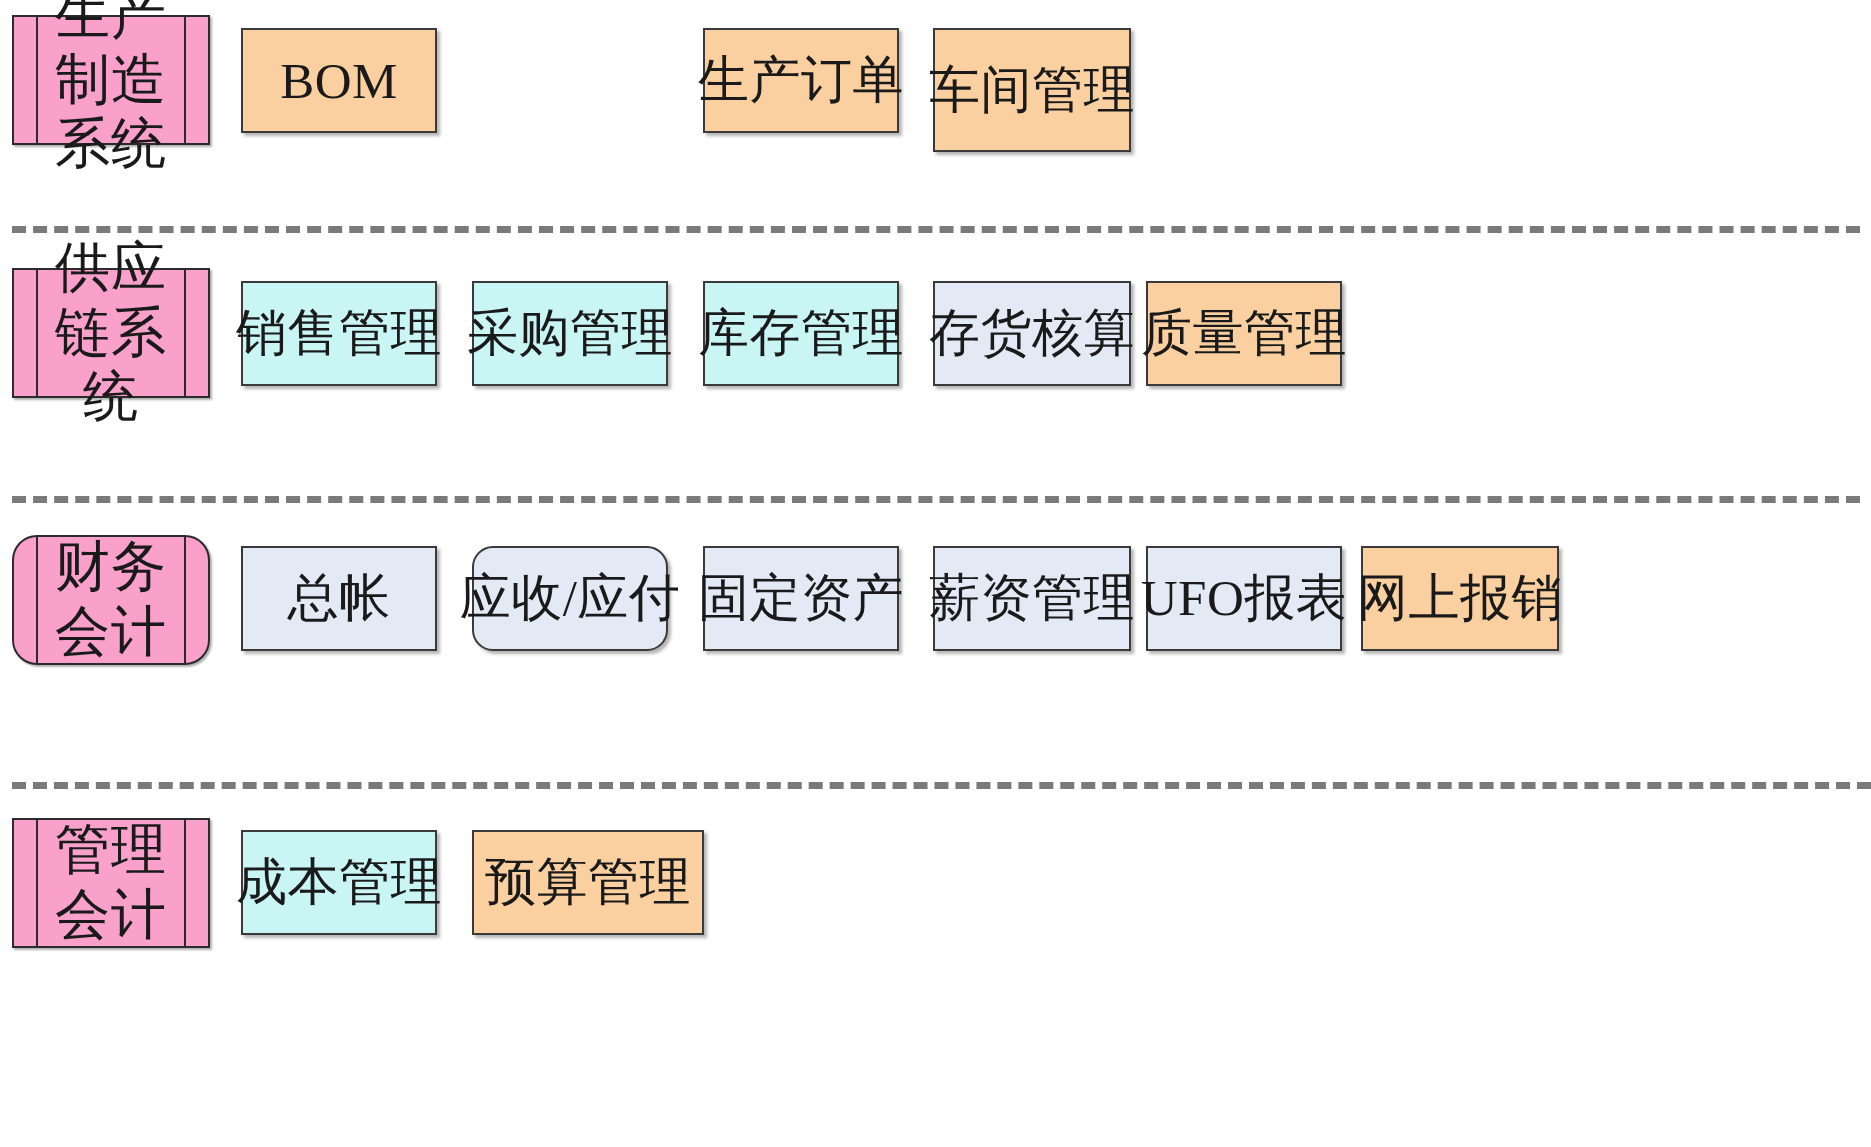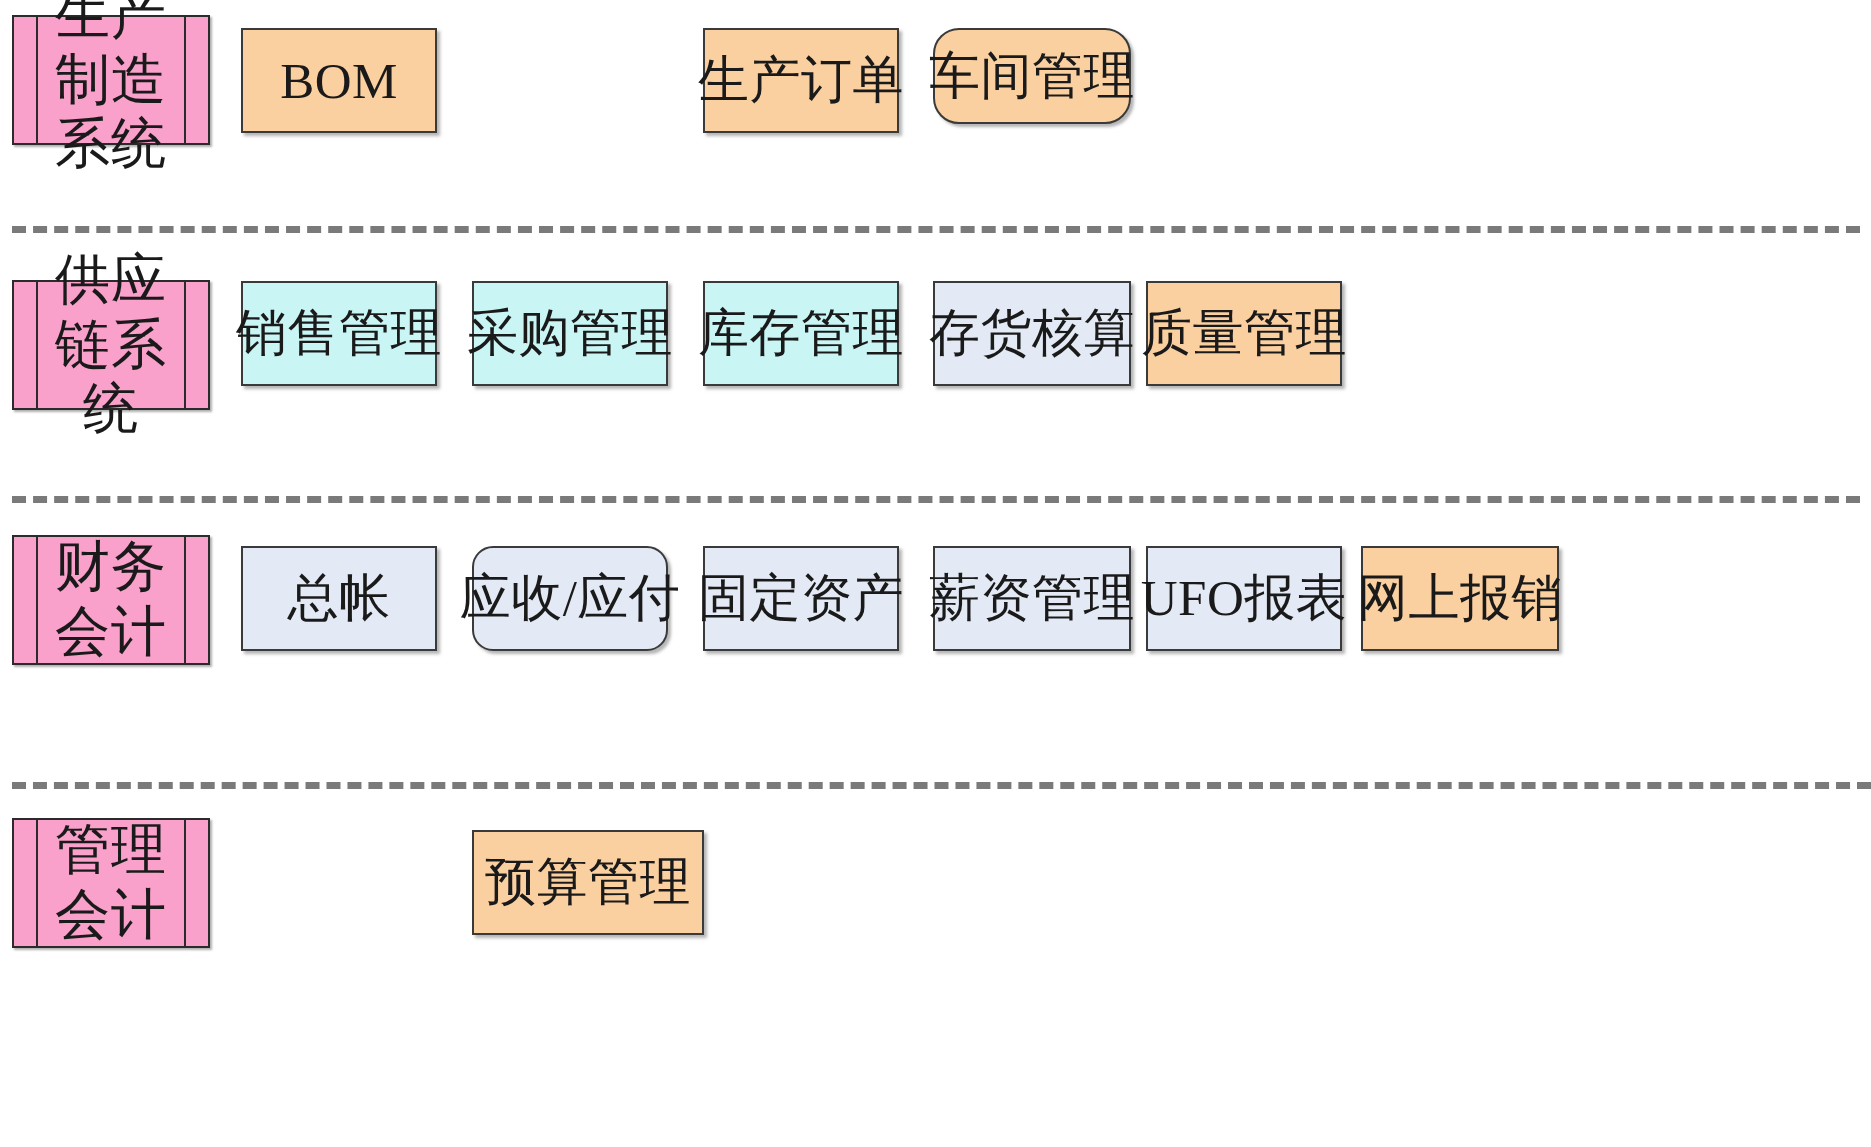--- a/index.html
+++ b/index.html
@@ -90,44 +90,44 @@
       <span class="bar left"></span>
       <span class="bar right"></span>
       <div class="cat-text">生产制造系统</div>
     </div>
     <div class="mod-box fill-orange" style="left: 241px; top: 28px; width: 196px; height: 105px;">
       <span>BOM</span>
     </div>
     <div class="mod-box fill-orange" style="left: 703px; top: 28px; width: 196px; height: 105px;">
       <span>生产订单</span>
     </div>
-    <div class="mod-box fill-orange" style="left: 933px; top: 28px; width: 198px; height: 96px; border-radius: 26px;">
+    <div class="mod-box fill-orange" style="left: 933px; top: 28px; width: 198px; height: 124px;">
       <span>车间管理</span>
     </div>
-    <div class="cat-label" style="left: 12px; top: 280px; width: 198px; height: 130px;">
+    <div class="cat-label" style="left: 12px; top: 268px; width: 198px; height: 130px;">
       <span class="bar left"></span>
       <span class="bar right"></span>
       <div class="cat-text">供应链系统</div>
     </div>
     <div class="mod-box fill-cyan" style="left: 241px; top: 281px; width: 196px; height: 105px;">
       <span>销售管理</span>
     </div>
     <div class="mod-box fill-cyan" style="left: 472px; top: 281px; width: 196px; height: 105px;">
       <span>采购管理</span>
     </div>
     <div class="mod-box fill-cyan" style="left: 703px; top: 281px; width: 196px; height: 105px;">
       <span>库存管理</span>
     </div>
     <div class="mod-box fill-lavender" style="left: 933px; top: 281px; width: 198px; height: 105px;">
       <span>存货核算</span>
     </div>
     <div class="mod-box fill-orange" style="left: 1146px; top: 281px; width: 196px; height: 105px;">
       <span>质量管理</span>
     </div>
-    <div class="cat-label" style="left: 12px; top: 535px; width: 198px; height: 130px;">
+    <div class="cat-label" style="left: 12px; top: 535px; width: 198px; height: 130px; border-radius: 25px;">
       <span class="bar left"></span>
       <span class="bar right"></span>
       <div class="cat-text">财务会计</div>
     </div>
     <div class="mod-box fill-lavender" style="left: 241px; top: 546px; width: 196px; height: 105px;">
       <span>总帐</span>
     </div>
     <div class="mod-box fill-lavender" style="left: 472px; top: 546px; width: 196px; height: 105px; border-radius: 21px;">
       <span>应收/应付</span>
     </div>
@@ -141,19 +141,22 @@
       <span>UFO报表</span>
     </div>
     <div class="mod-box fill-orange" style="left: 1361px; top: 546px; width: 198px; height: 105px;">
       <span>网上报销</span>
     </div>
     <div class="cat-label" style="left: 12px; top: 818px; width: 198px; height: 130px;">
       <span class="bar left"></span>
       <span class="bar right"></span>
       <div class="cat-text">管理会计</div>
     </div>
+    <div class="mod-box fill-cyan" style="left: 241px; top: 830px; width: 196px; height: 105px;">
+      <span>成本管理</span>
+    </div>
     <div class="mod-box fill-orange" style="left: 472px; top: 830px; width: 232px; height: 105px;">
       <span>预算管理</span>
     </div>
     <div class="sep" style="left: 12px; top: 226px; width: 1848px;"></div>
     <div class="sep" style="left: 12px; top: 496px; width: 1848px;"></div>
     <div class="sep" style="left: 12px; top: 782px; width: 1859px;"></div>
   </div>
 
 </body></html>

